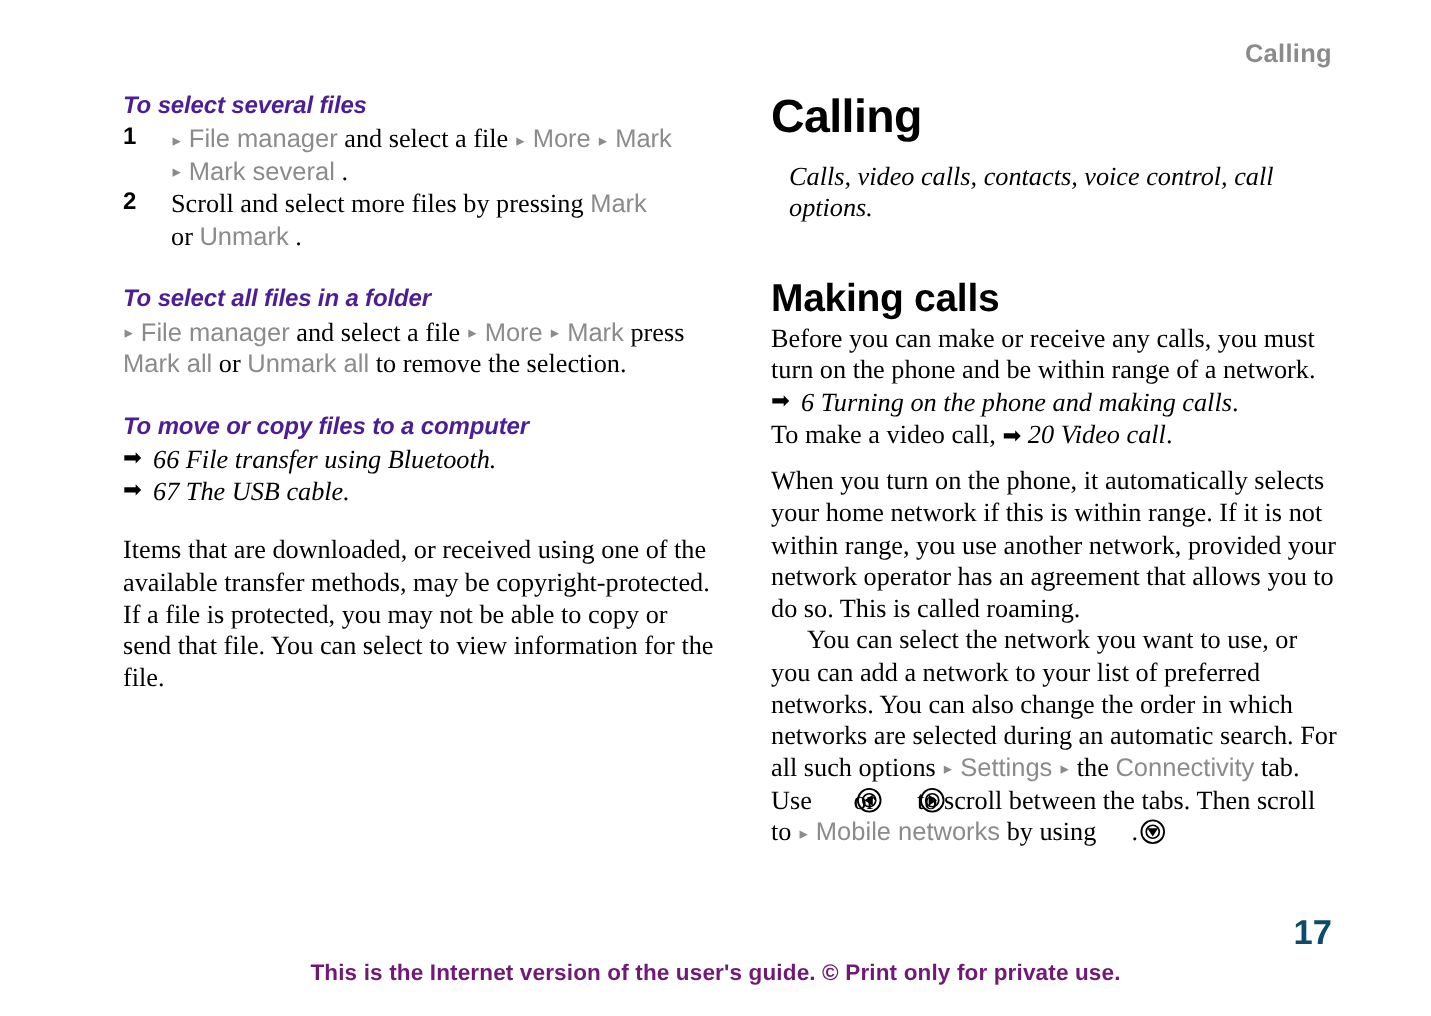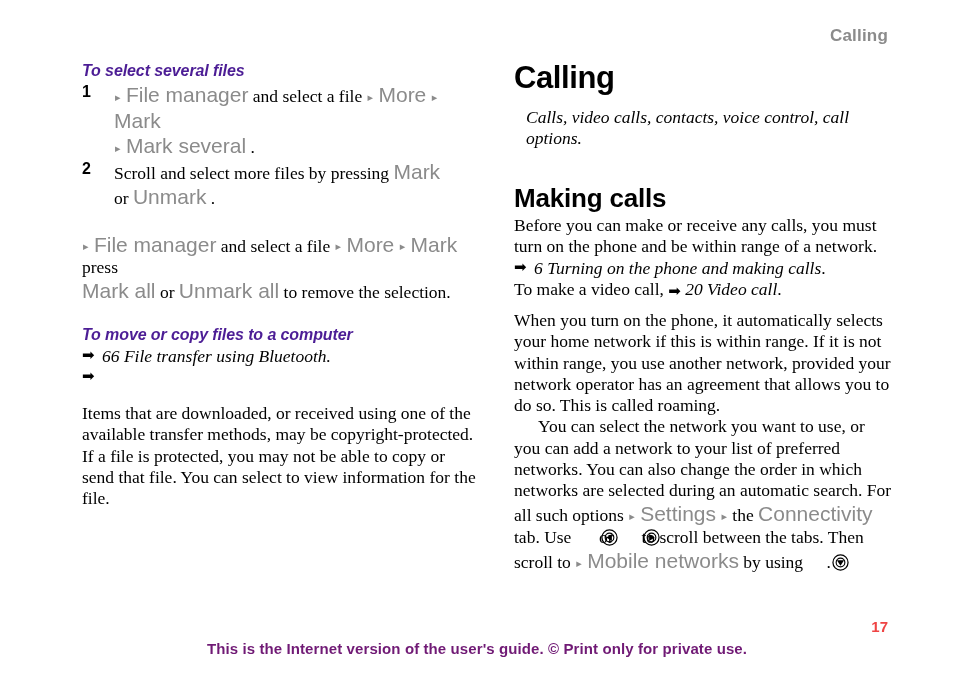--- a/index.html
+++ b/index.html
@@ -83,21 +83,21 @@
     margin: 0;
   }
 
   .spacer-lg { height: 22px; }
   .spacer-md { height: 18px; }
   .spacer-sm { height: 10px; }
 
   
   .ui {
     font-family: "Liberation Sans", sans-serif;
-    font-size: 21px;
+    font-size: 17px;
     color: #8b8b8b;
     font-weight: normal;
   }
   
   .tri {
     font-family: "DejaVu Sans", sans-serif;
     font-size: 11px;
     color: #8b8b8b;
     vertical-align: 1.5px;
     padding: 0 1px;
@@ -165,22 +165,22 @@
     font-size: 15px;
     color: #701a75;
     letter-spacing: 0.1px;
   }
   .page-number {
     position: absolute;
     right: 66px;
     bottom: 42px;
     font-family: "Liberation Sans", sans-serif;
     font-weight: bold;
-    font-size: 15px;
-    color: #ef4444;
+    font-size: 23px;
+    color: #0c4a6e;
     margin-left: 28px;
   }
 </style>
 </head>
 <body>
 
 <div class="running-header">Calling</div>
 
 <div class="col col-left">
 
@@ -194,34 +194,36 @@
       <div class="step">
         <div class="step-num">2</div>
         <div class="step-body"><span>Scroll and select more files by pressing </span><span class="ui">Mark</span> <br><span>or </span><span class="ui">Unmark</span> <span>.</span></div>
       </div>
     </div>
   </div>
 
   <div class="spacer-lg"></div>
 
   <div>
+    <div class="h-task">To select all files in a folder</div>
     <div class="body"><span class="tri">▸</span> <span class="ui">File manager</span> <span> and select a file </span><span class="tri">▸</span> <span class="ui">More</span> <span class="tri">▸</span> <span class="ui">Mark</span> <span> press </span><br><span class="ui">Mark all</span> <span> or </span><span class="ui">Unmark all</span> <span> to remove the selection.</span></div>
   </div>
 
   <div class="spacer-lg"></div>
 
   <div>
     <div class="h-task">To move or copy files to a computer</div>
 
     <div class="xref-line">
       <span class="bullet xref-arrow">➡</span>
       <span class="xref">66 File transfer using Bluetooth.</span>
     </div>
     <div class="xref-line">
       <span class="bullet xref-arrow">➡</span>
+      <span class="xref">67 The USB cable.</span>
     </div>
   </div>
 
   <div class="spacer-md"></div>
 
   <div>
     <p class="body">Items that are downloaded, or received using one of the available transfer methods, may be copyright-protected. If a file is protected, you may not be able to copy or send that file. You can select to view information for the file.</p>
   </div>
 
 </div>

